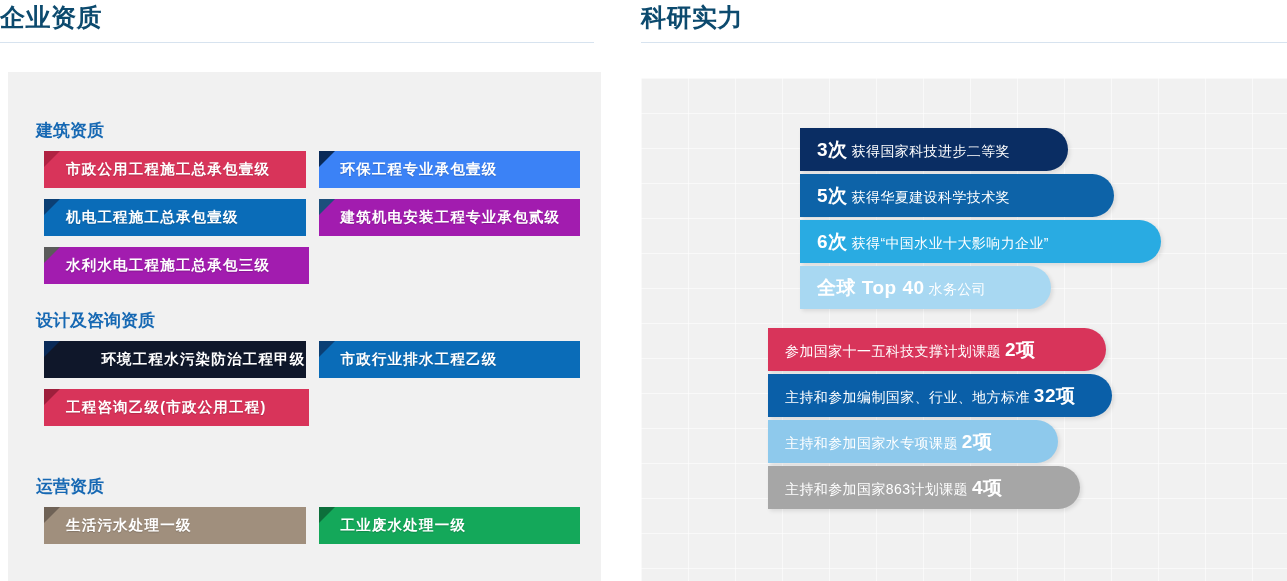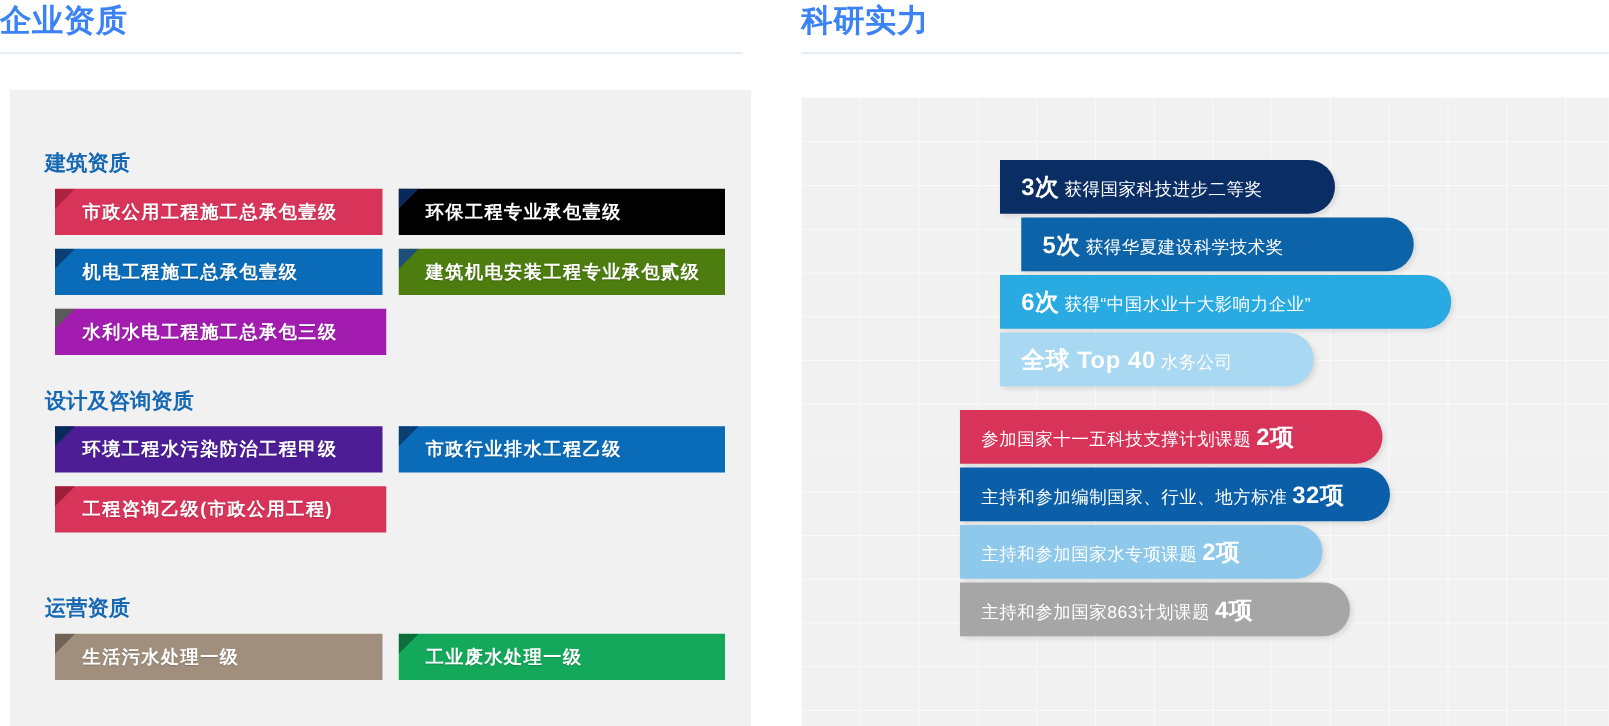--- a/index.html
+++ b/index.html
@@ -21,21 +21,21 @@
   }
 
   
   .col-head {
     position: absolute;
     top: 0;
   }
   .col-head .title {
     font-size: 25px;
     font-weight: bold;
-    color: #3b82f6;
+    color: #0c4a6e;
     letter-spacing: 0.5px;
     line-height: 30px;
     padding-top: 2px;
     white-space: nowrap;
   }
   .col-head .rule {
     margin-top: 10px;
     height: 1px;
     background: #d7e3ef;
   }
@@ -171,46 +171,46 @@
   </div>
 
   <div id="left-panel">
       <div class="grp" style="top: 48px;">
         <div class="grp-title">建筑资质</div>
         <div class="badge-row">
           <div class="badge" style="background: rgb(216, 52, 90);">
             <span class="corner" style="border-top-color: rgb(176, 34, 66);"></span>
             <span class="blabel">市政公用工程施工总承包壹级</span>
           </div>
-          <div class="badge" style="background: #000000;">
+          <div class="badge" style="background: #3b82f6;">
             <span class="corner" style="border-top-color: rgb(9, 42, 88);"></span>
             <span class="blabel">环保工程专业承包壹级</span>
           </div>
         </div>
         <div class="badge-row">
           <div class="badge" style="background: rgb(10, 108, 184);">
             <span class="corner" style="border-top-color: rgb(11, 63, 116);"></span>
             <span class="blabel">机电工程施工总承包壹级</span>
           </div>
-          <div class="badge" style="background: #4d7c0f;">
+          <div class="badge" style="background: #a21caf;">
             <span class="corner" style="border-top-color: rgb(29, 79, 124);"></span>
             <span class="blabel">建筑机电安装工程专业承包贰级</span>
           </div>
         </div>
         <div class="badge-row">
           <div class="badge" style="background: #a21caf;">
             <span class="corner" style="border-top-color: rgb(91, 91, 91);"></span>
             <span class="blabel">水利水电工程施工总承包三级</span>
           </div>
         </div>
       </div>
       <div class="grp" style="top: 238px;">
         <div class="grp-title">设计及咨询资质</div>
         <div class="badge-row">
-          <div class="badge" style="background: #4c1d95;">
+          <div class="badge" style="background: #0f172a; justify-content: flex-end;">
             <span class="corner" style="border-top-color: rgb(9, 42, 88);"></span>
             <span class="blabel">环境工程水污染防治工程甲级</span>
           </div>
           <div class="badge" style="background: rgb(10, 108, 184);">
             <span class="corner" style="border-top-color: rgb(11, 63, 116);"></span>
             <span class="blabel">市政行业排水工程乙级</span>
           </div>
         </div>
         <div class="badge-row">
           <div class="badge" style="background: rgb(216, 52, 90);">
@@ -233,21 +233,21 @@
         </div>
       </div>
     </div>
 
   <div id="right-panel">
     <div class="gridlines"></div>
   <div class="pill-stack" id="stack-awards" style="top: 50px; padding-left: 32px;">
         <div class="pill" style="width: 268px; background: rgb(10, 45, 99);">
           <div class="ptext"><span class="big">3次</span><span class="sep">&nbsp;</span><span>获得国家科技进步二等奖</span></div>
         </div>
-        <div class="pill" style="width: 314px; background: rgb(13, 99, 168); margin-left: 17px;">
+        <div class="pill" style="width: 314px; background: rgb(13, 99, 168);">
           <div class="ptext"><span class="big">5次</span><span class="sep">&nbsp;</span><span>获得华夏建设科学技术奖</span></div>
         </div>
         <div class="pill" style="width: 361px; background: rgb(41, 171, 226);">
           <div class="ptext"><span class="big">6次</span><span class="sep">&nbsp;</span><span>获得“中国水业十大影响力企业”</span></div>
         </div>
         <div class="pill" style="width: 251px; background: rgb(168, 216, 242);">
           <div class="ptext"><span class="big">全球 Top 40</span><span class="sep">&nbsp;</span><span>水务公司</span></div>
         </div>
       </div>
       <div class="pill-stack" id="stack-research" style="top: 250px;">

